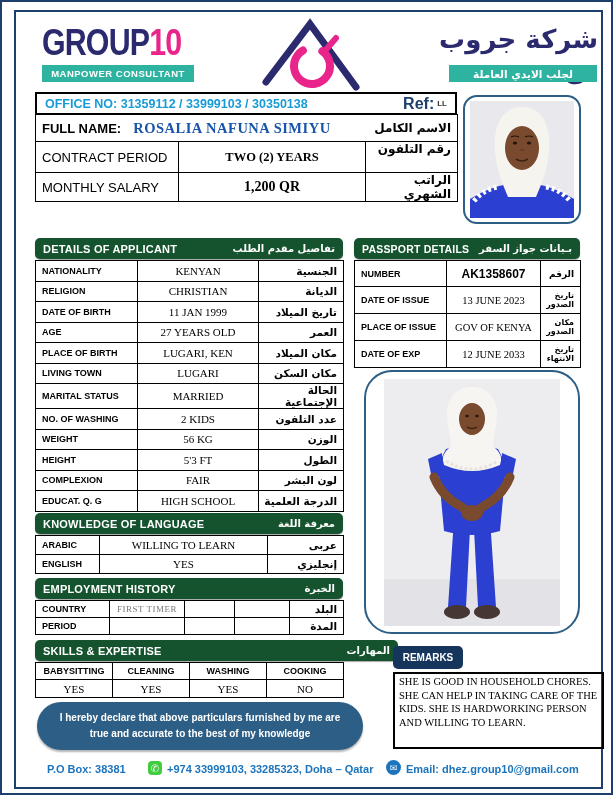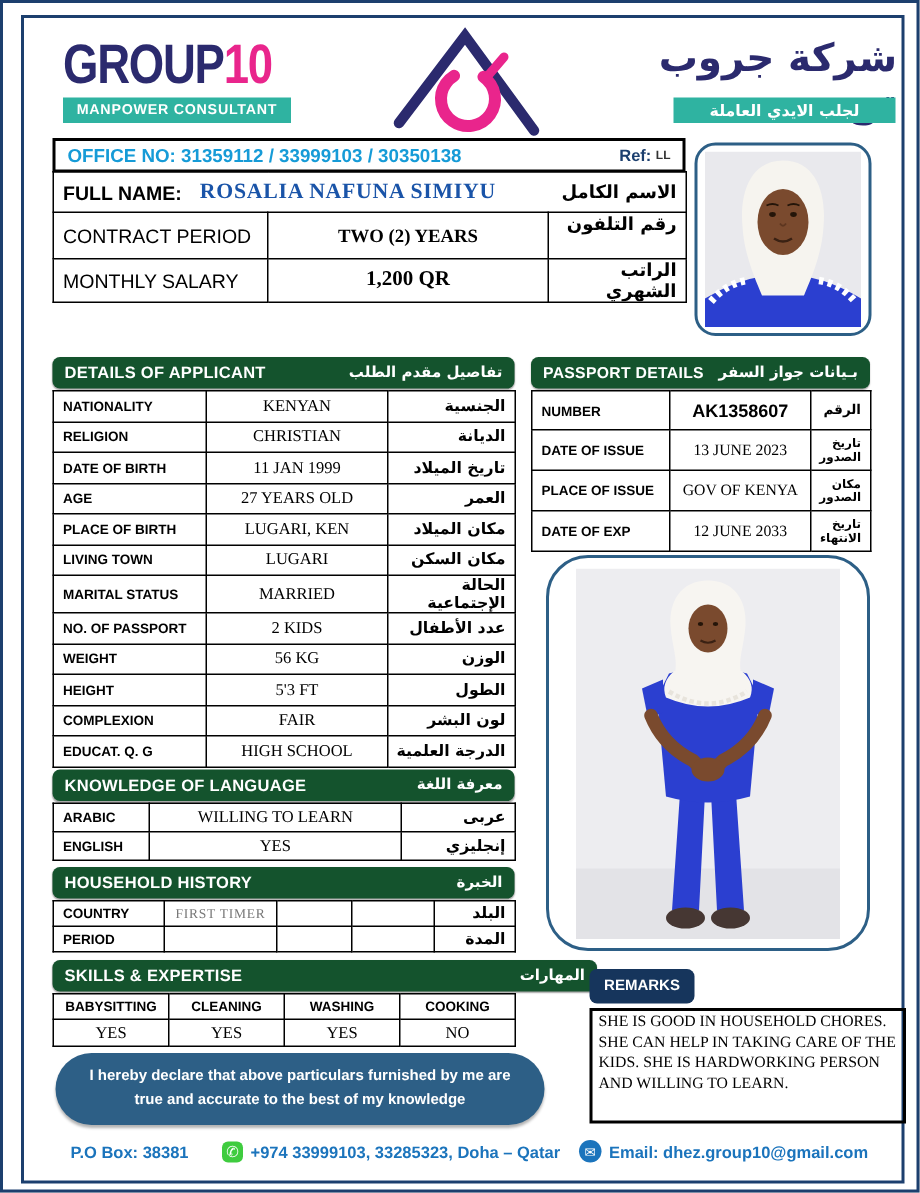--- a/index.html
+++ b/index.html
@@ -20,21 +20,21 @@
   .brand .g { color:#2b2a6e; } .brand .n { color:#e9258c; }
   .teal-band { background:#2fb3a1; color:#fff; font-weight:bold;
     display:flex; align-items:center; justify-content:center; }
   .company-ar { font-family:"DejaVu Sans", sans-serif; direction:rtl;
     color:#2b2a6e; font-weight:bold; font-size:26px; text-align:right; }
 
   
   .office-bar { left:33px; top:90px; width:422px; height:23px;
     border:2px solid #000; display:flex; align-items:center; padding:0 8px; }
   .office-no { color:#169bd7; font-weight:bold; font-size:12.5px; }
-  .ref-l { color:#1c3f6e; font-weight:bold; font-size:11px; margin-left:auto; }
+  .ref-l { color:#1c3f6e; font-weight:bold; font-size:16px; margin-left:auto; }
   .ref-v { color:#333; font-weight:bold; font-size:8px; margin-left:3px; }
 
   
   table { border-collapse:collapse; table-layout:fixed; }
   td { border:1.5px solid #000; overflow:hidden; }
   .lbl { font-size:9px; font-weight:bold; padding-left:6px;
     font-family:"Liberation Sans", sans-serif; }
   .val { font-family:"Liberation Serif", serif; text-align:center; font-size:11px; }
   .arc { font-family:"DejaVu Sans", sans-serif; direction:rtl; text-align:right;
     padding-right:6px; font-size:10.5px; font-weight:bold; }
@@ -195,23 +195,23 @@
           <td class="lbl">LIVING TOWN</td>
           <td class="val">LUGARI</td>
           <td class="arc">مكان السكن</td>
         </tr>
     <tr style="height:20.5px;">
           <td class="lbl">MARITAL STATUS</td>
           <td class="val">MARRIED</td>
           <td class="arc">الحالة الإجتماعية</td>
         </tr>
     <tr style="height:20.5px;">
-          <td class="lbl">NO. OF PASSPORT</td>
+          <td class="lbl">NO. OF WASHING</td>
           <td class="val">2 KIDS</td>
-          <td class="arc">عدد الأطفال</td>
+          <td class="arc">عدد التلفون</td>
         </tr>
     <tr style="height:20.5px;">
           <td class="lbl">WEIGHT</td>
           <td class="val">56 KG</td>
           <td class="arc">الوزن</td>
         </tr>
     <tr style="height:20.5px;">
           <td class="lbl">HEIGHT</td>
           <td class="val">5'3 FT</td>
           <td class="arc">الطول</td>
@@ -247,21 +247,21 @@
         </tr>
     <tr style="height:19px;">
           <td class="lbl">ENGLISH</td>
           <td class="val">YES</td>
           <td class="arc">إنجليزي</td>
         </tr>
   </tbody>
     </table>
 
   <div class="abs bar" style="left:33px; top:576px; width:308px;">
-    <span class="t">HOUSEHOLD HISTORY</span>
+    <span class="t">EMPLOYMENT HISTORY</span>
     <span class="ta">الخبرة</span>
   </div>
   <table class="abs" style="left:33px; top:598px; width:308px;">
     <colgroup>
         <col style="width:74px">
         <col style="width:75px">
         <col style="width:50px">
         <col style="width:55px">
         <col style="width:54px">
       </colgroup>

